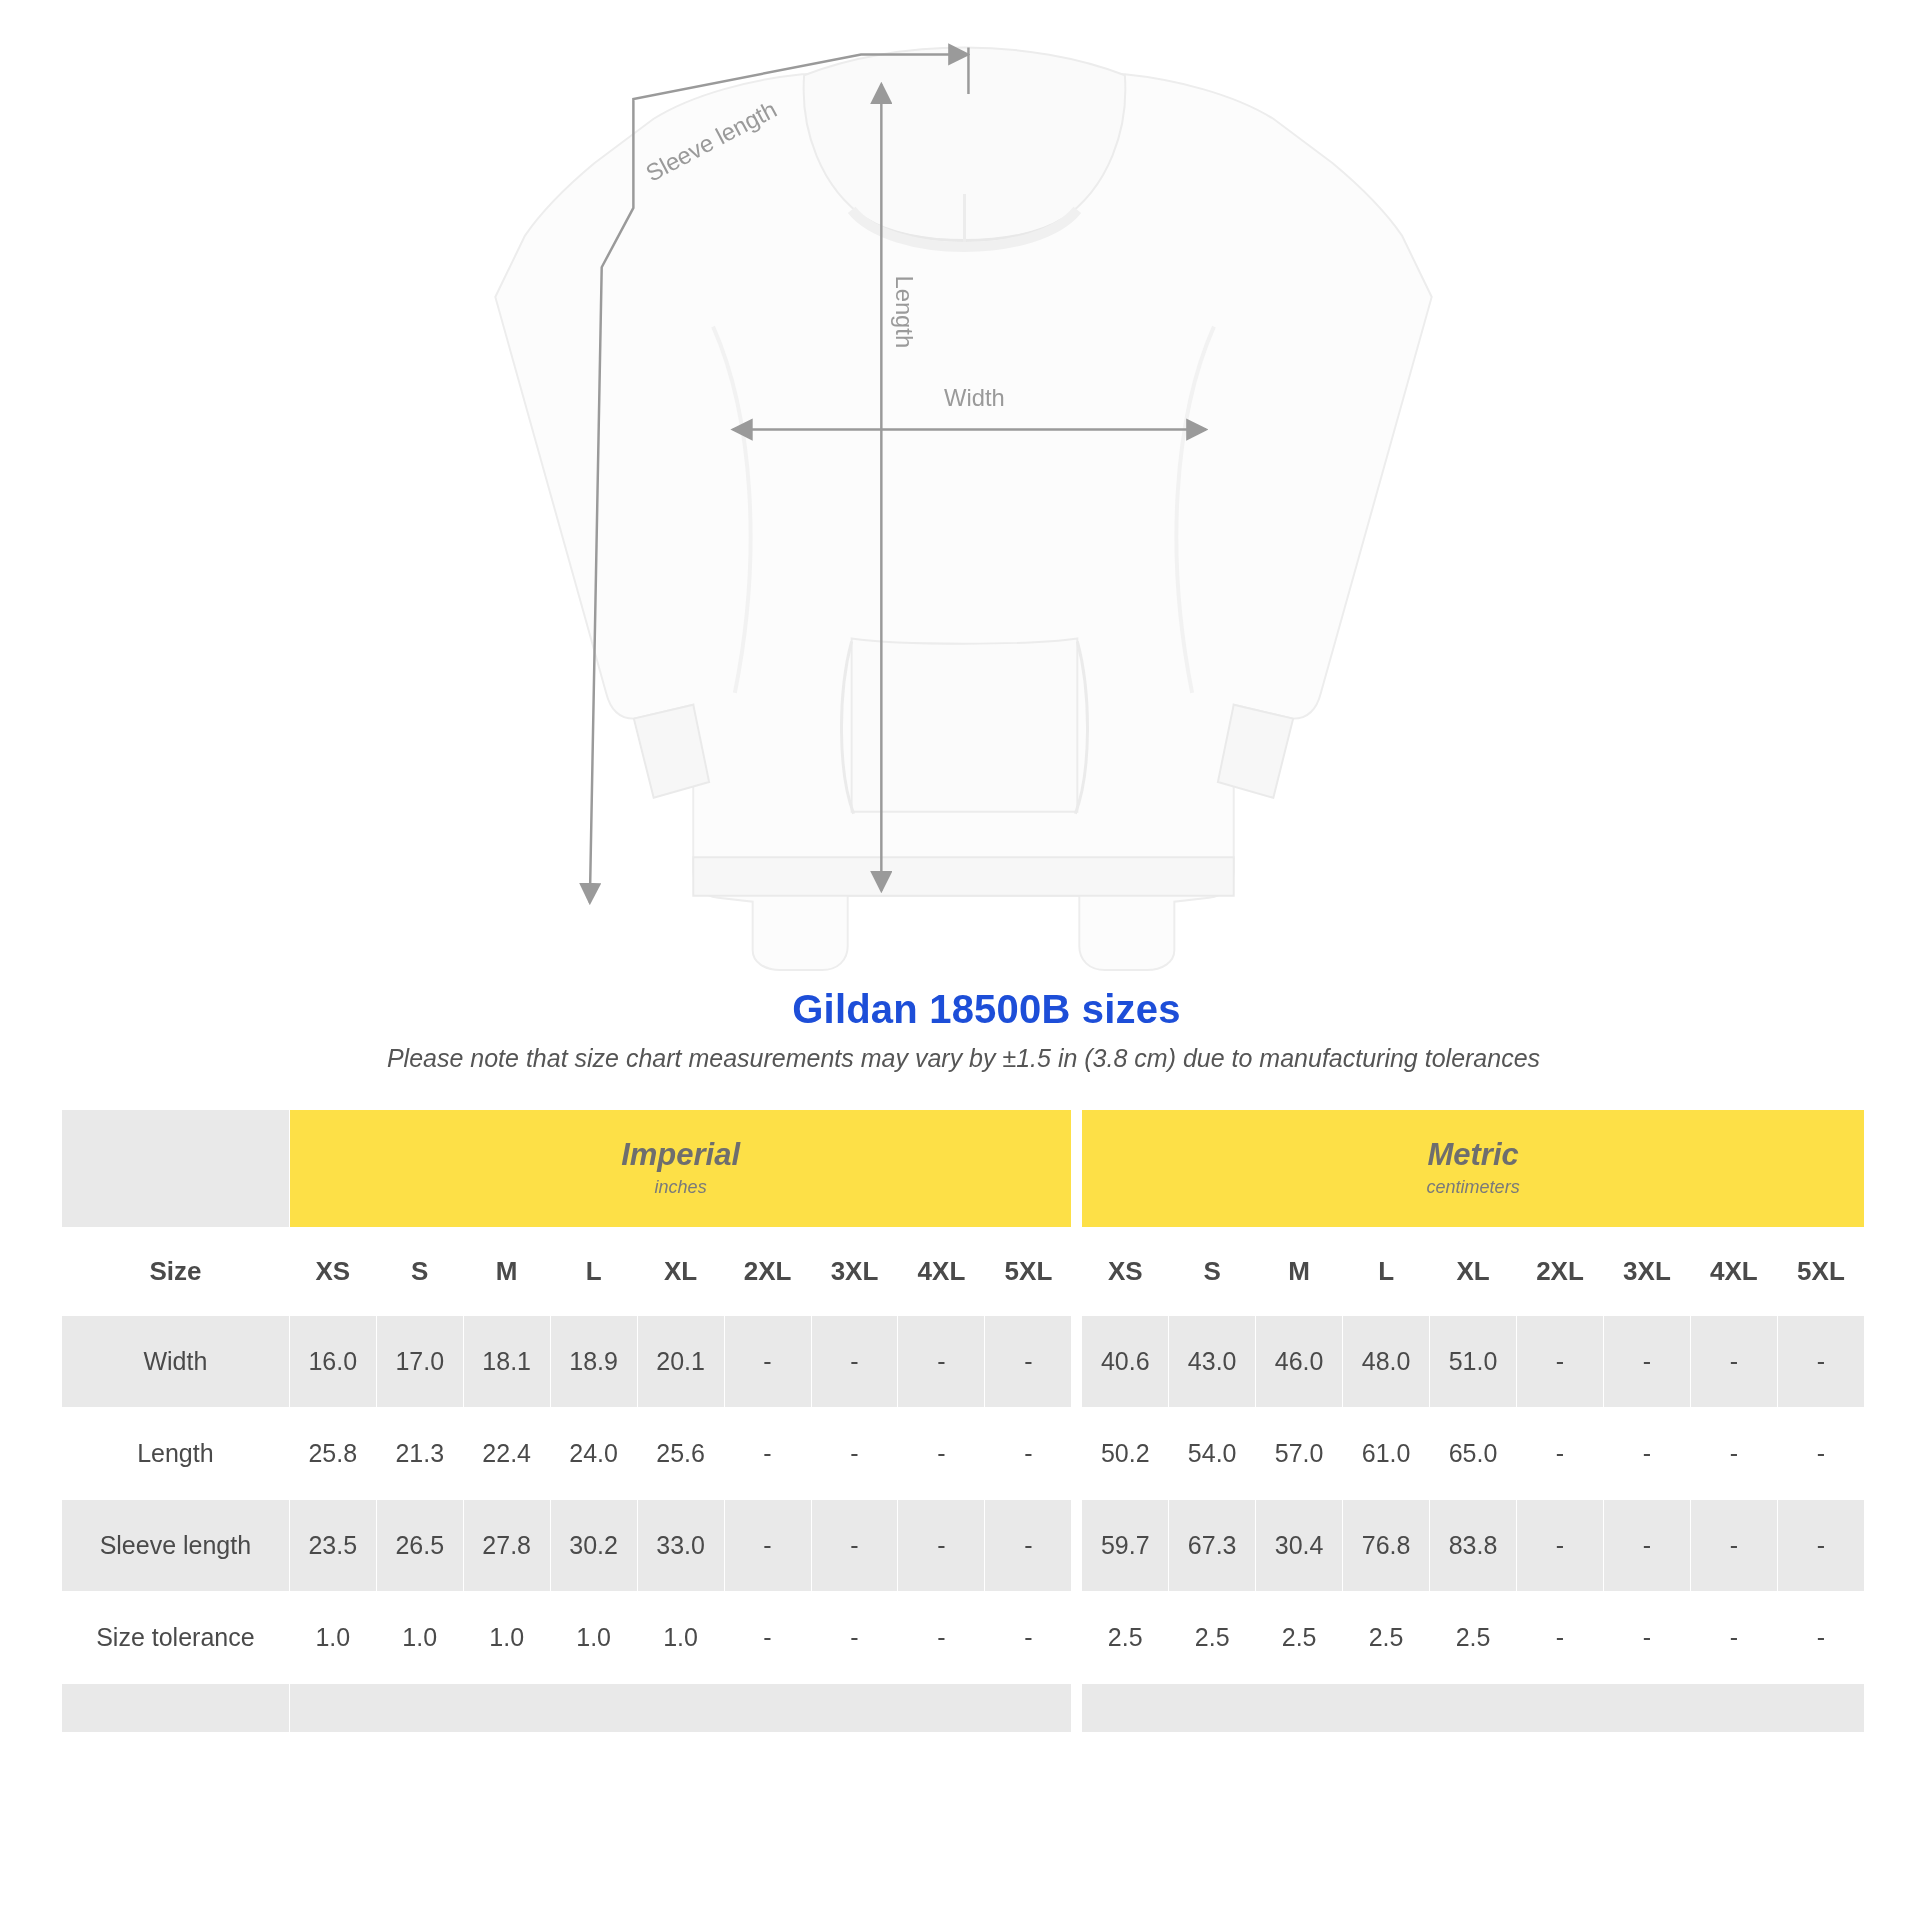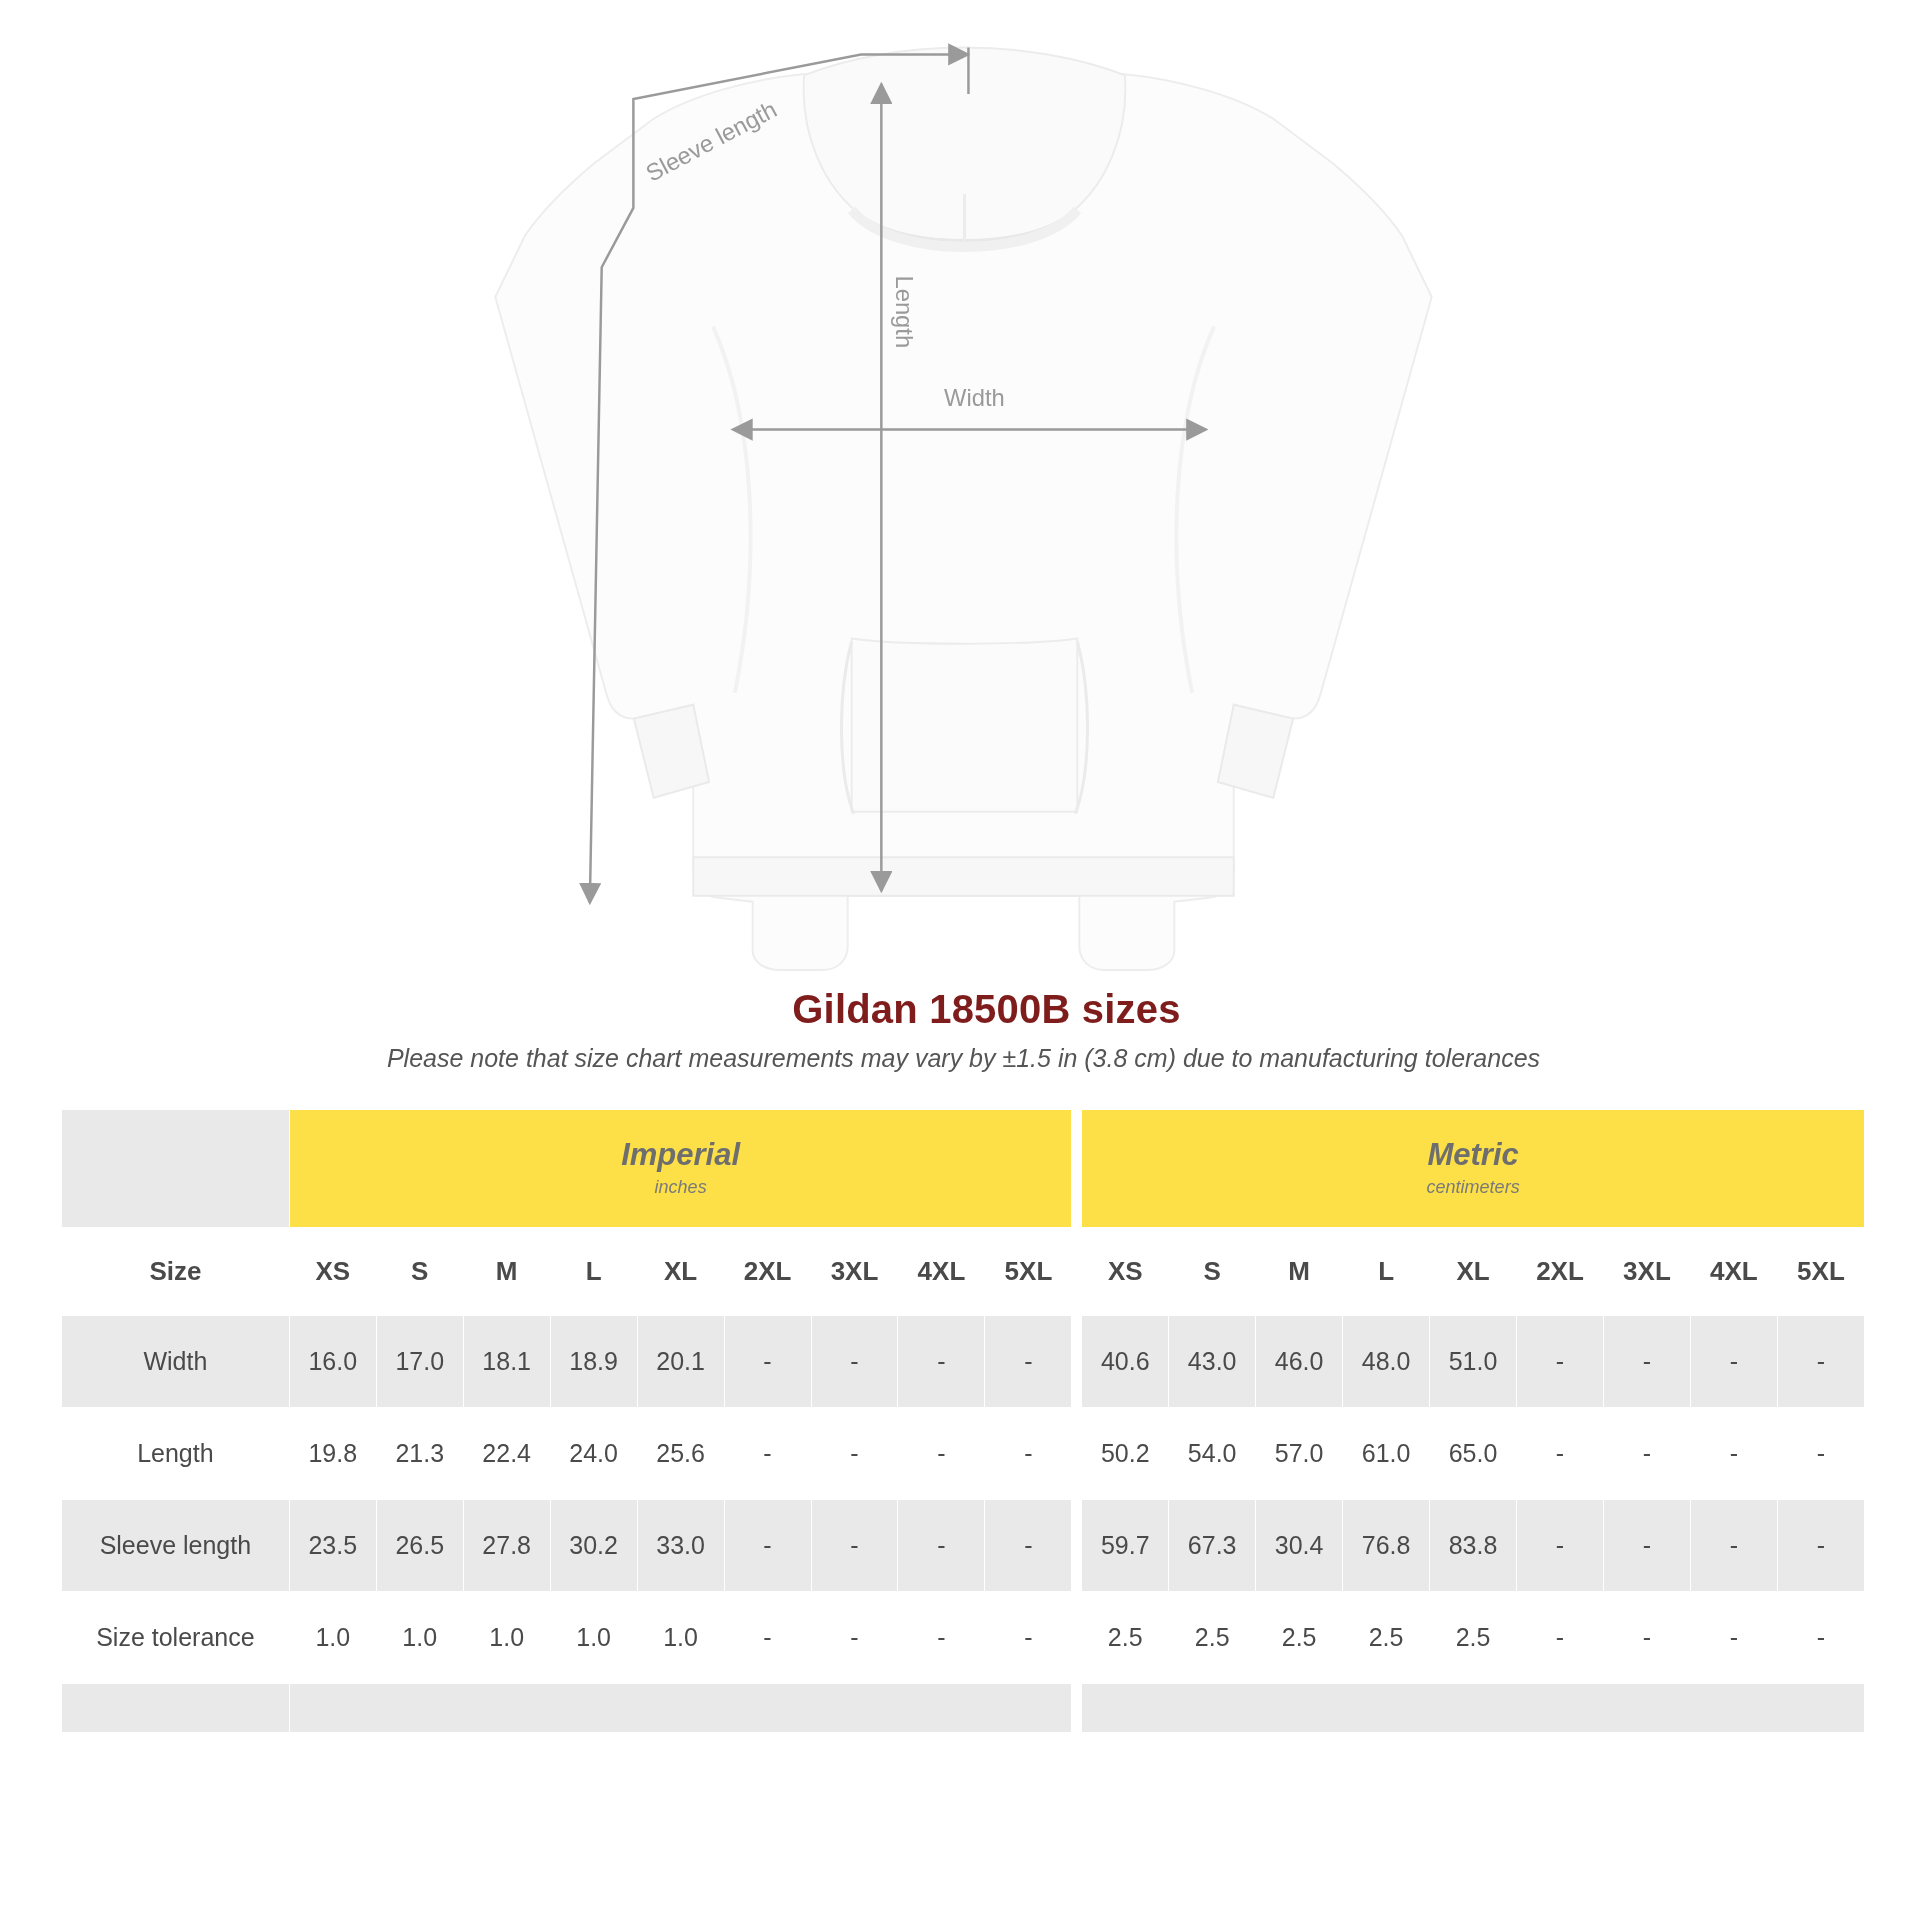--- a/index.html
+++ b/index.html
@@ -32,21 +32,21 @@
   }
 
   
   .title-block {
     text-align: center;
     margin-top: 12px;
   }
   .chart-title {
     font-size: 40px;
     font-weight: bold;
-    color: #7f1d1d;
+    color: #1d4ed8;
     letter-spacing: 0.2px;
     margin-left: 46px;
   }
   .chart-note {
     font-size: 25px;
     font-style: italic;
     color: #555555;
     margin-top: 12px;
   }
 
@@ -308,21 +308,21 @@
           <td>48.0</td>
           <td>51.0</td>
           <td>-</td>
           <td>-</td>
           <td>-</td>
           <td>-</td>
         </tr>
 
         <tr class="data-row plain">
           <td class="row-label">Length</td>
-          <td>19.8</td>
+          <td>25.8</td>
           <td>21.3</td>
           <td>22.4</td>
           <td>24.0</td>
           <td>25.6</td>
           <td>-</td>
           <td>-</td>
           <td>-</td>
           <td>-</td>
           <td class="sep-col"></td>
           <td>50.2</td>

